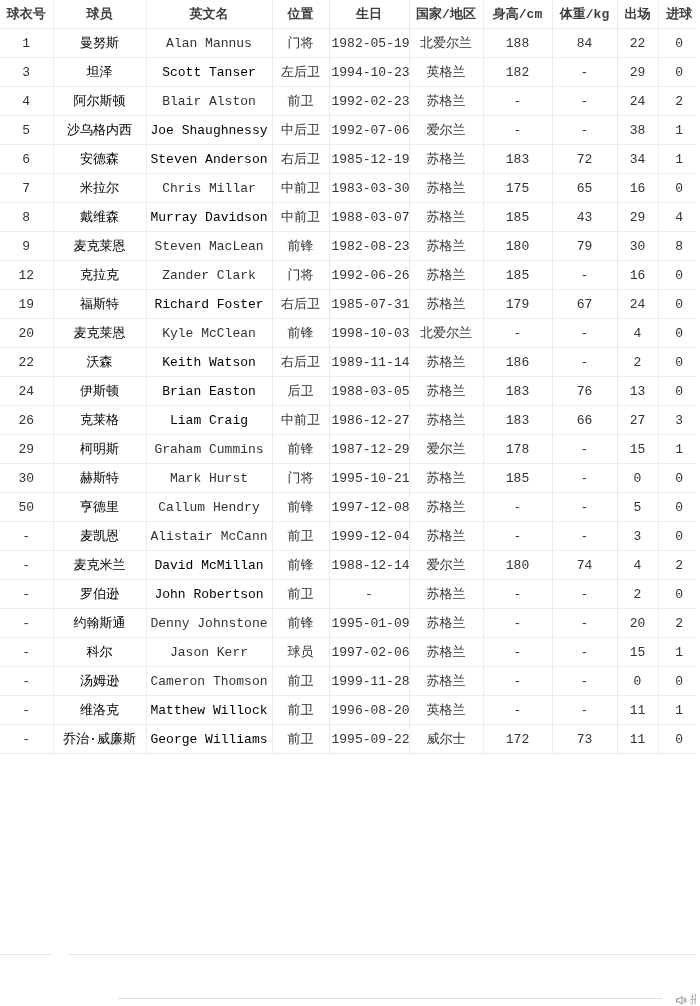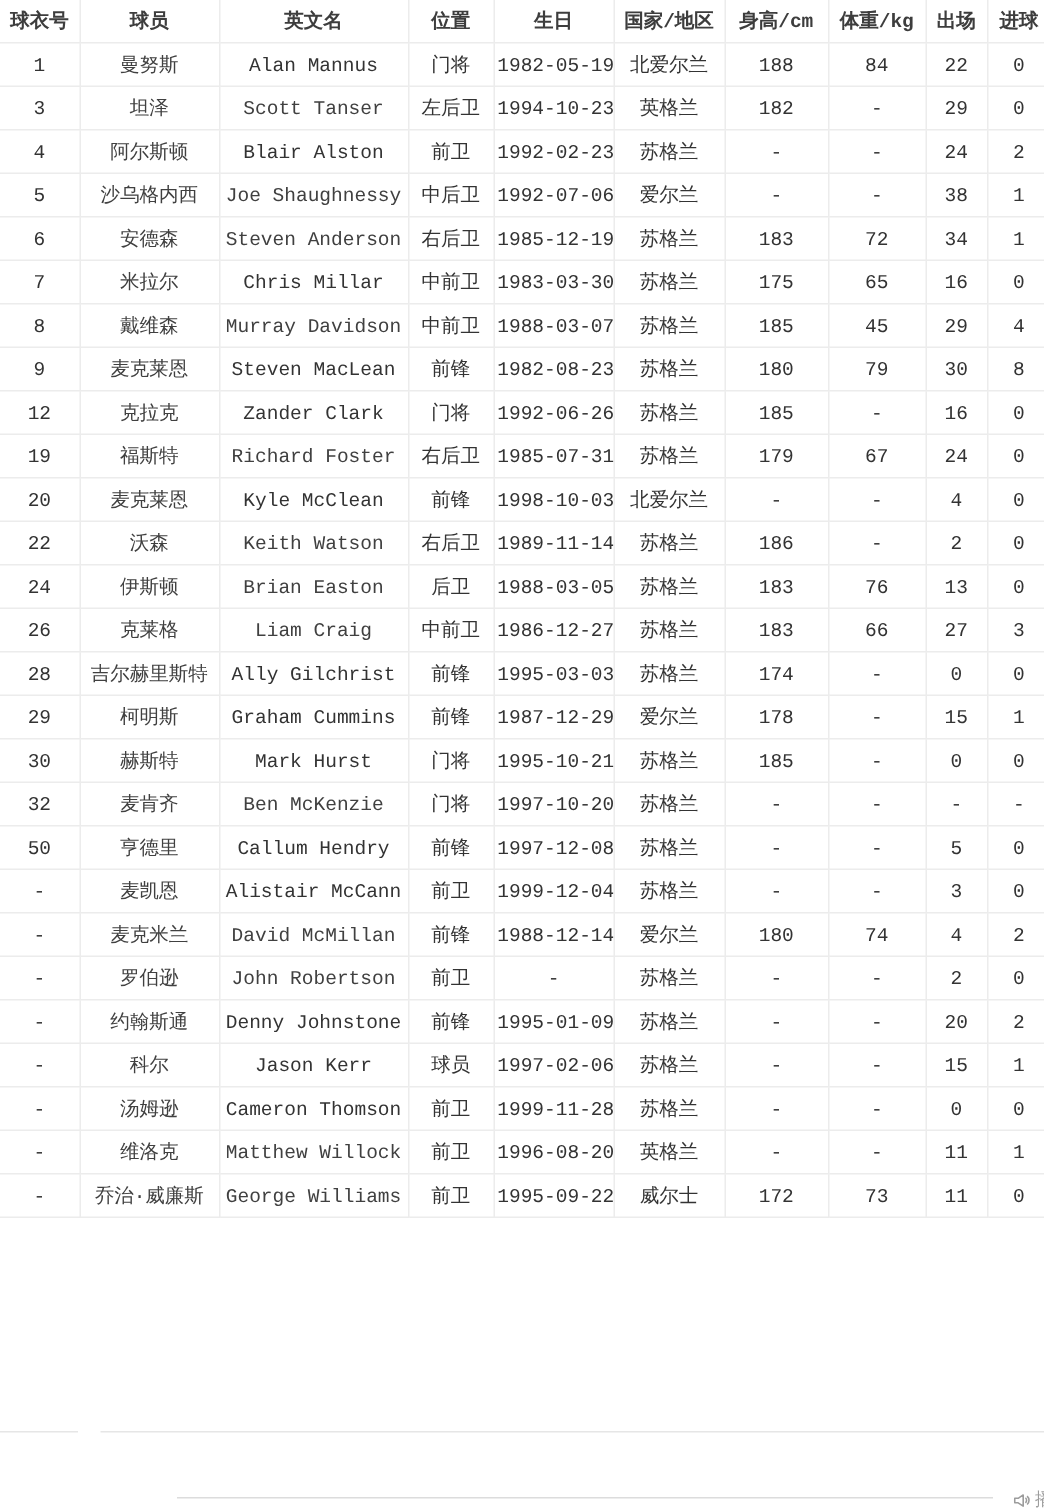--- a/index.html
+++ b/index.html
@@ -25,21 +25,21 @@
     padding: 0 2px;
     text-align: center;
     vertical-align: middle;
     font-size: 13px;
     color: #333333;
     white-space: nowrap;
     overflow: hidden;
   }
   table.squad th:last-child, table.squad td:last-child { border-right: none; }
   table.squad th { font-weight: bold; color: #3d3d3d; }
-  a.lnk { color: #404040; text-decoration: none; cursor: pointer; }
+  a.lnk { color: #000000; text-decoration: none; cursor: pointer; }
   .sub-strip {
     position: absolute;
     top: 928px; left: 0;
     width: 700px; height: 26px;
     border-bottom: 1px solid #e6e6e6;
     background: #ffffff;
   }
   .border-gap { position: absolute; background: #ffffff; }
   .gap-a { top: 926px; left: 83px; width: 14px; height: 4px; }
   .gap-b { top: 953px; left: 52px; width: 15px; height: 4px; }
@@ -168,21 +168,21 @@
           <td>0</td>
         </tr>
         <tr>
           <td>8</td>
           <td><a class="lnk">戴维森</a></td>
           <td><a class="lnk">Murray Davidson</a></td>
           <td>中前卫</td>
           <td>1988-03-07</td>
           <td>苏格兰</td>
           <td>185</td>
-          <td>45</td>
+          <td>43</td>
           <td>29</td>
           <td>4</td>
         </tr>
         <tr>
           <td>9</td>
           <td><a class="lnk">麦克莱恩</a></td>
           <td>Steven MacLean</td>
           <td>前锋</td>
           <td>1982-08-23</td>
           <td>苏格兰</td>
@@ -257,32 +257,20 @@
           <td><a class="lnk">Liam Craig</a></td>
           <td>中前卫</td>
           <td>1986-12-27</td>
           <td>苏格兰</td>
           <td>183</td>
           <td>66</td>
           <td>27</td>
           <td>3</td>
         </tr>
         <tr>
-          <td>28</td>
-          <td><a class="lnk">吉尔赫里斯特</a></td>
-          <td>Ally Gilchrist</td>
-          <td>前锋</td>
-          <td>1995-03-03</td>
-          <td>苏格兰</td>
-          <td>174</td>
-          <td>-</td>
-          <td>0</td>
-          <td>0</td>
-        </tr>
-        <tr>
           <td>29</td>
           <td><a class="lnk">柯明斯</a></td>
           <td>Graham Cummins</td>
           <td>前锋</td>
           <td>1987-12-29</td>
           <td>爱尔兰</td>
           <td>178</td>
           <td>-</td>
           <td>15</td>
           <td>1</td>
@@ -291,32 +279,20 @@
           <td>30</td>
           <td><a class="lnk">赫斯特</a></td>
           <td>Mark Hurst</td>
           <td>门将</td>
           <td>1995-10-21</td>
           <td>苏格兰</td>
           <td>185</td>
           <td>-</td>
           <td>0</td>
           <td>0</td>
-        </tr>
-        <tr>
-          <td>32</td>
-          <td><a class="lnk">麦肯齐</a></td>
-          <td><a class="lnk">Ben McKenzie</a></td>
-          <td>门将</td>
-          <td>1997-10-20</td>
-          <td>苏格兰</td>
-          <td>-</td>
-          <td>-</td>
-          <td>-</td>
-          <td>-</td>
         </tr>
         <tr>
           <td>50</td>
           <td><a class="lnk">亨德里</a></td>
           <td>Callum Hendry</td>
           <td>前锋</td>
           <td>1997-12-08</td>
           <td>苏格兰</td>
           <td>-</td>
           <td>-</td>

